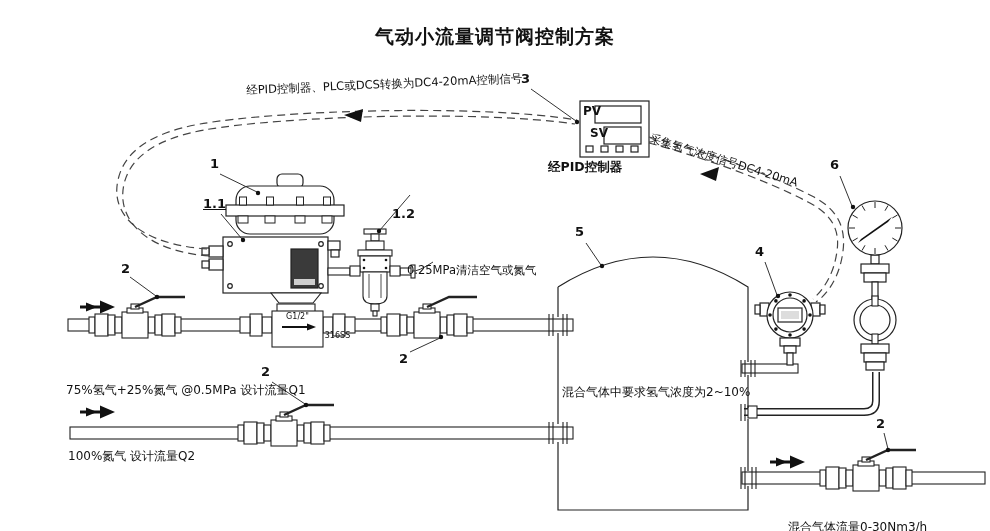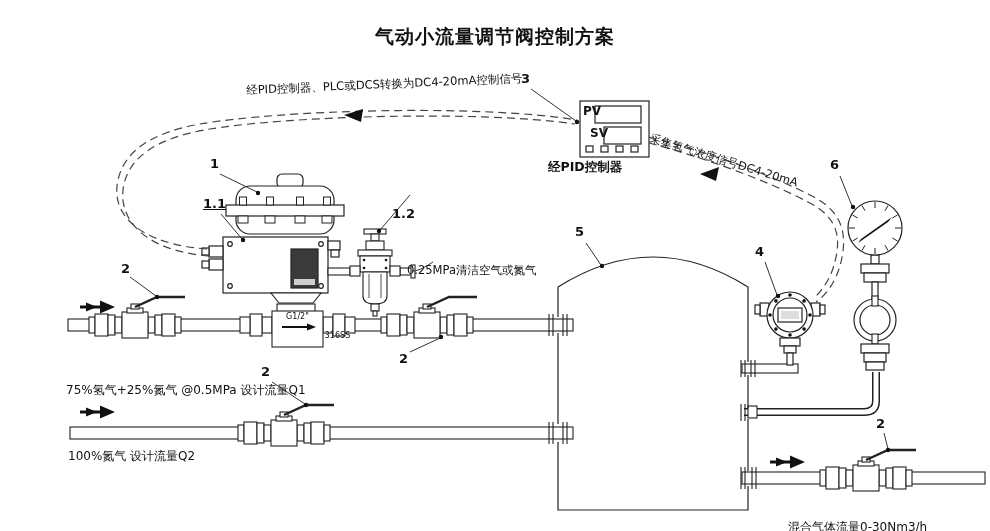--- a/index.html
+++ b/index.html
@@ -290,20 +290,21 @@
 </svg>
 
   <div class="lbl title">气动小流量调节阀控制方案</div>
 
   <div class="lbl ann rot-sig1" style="left:246px;top:84px;">经PID控制器、PLC或DCS转换为DC4-20mA控制信号</div>
   <div class="lbl ann rot-sig2" style="left:652px;top:132px;">采集氢气浓度信号DC4-20mA</div>
   <div class="lbl ann" style="left:407px;top:264px;">0.25MPa清洁空气或氮气</div>
   <div class="lbl caption" style="left:548px;top:160px;">经PID控制器</div>
   <div class="lbl spec" style="left:66px;top:352px;margin-top:32px;">75%氢气+25%氮气  @0.5MPa  设计流量Q1</div>
   <div class="lbl spec" style="left:68px;top:450px;">100%氮气  设计流量Q2</div>
+  <div class="lbl spec" style="left:562px;top:386px;">混合气体中要求氢气浓度为2~10%</div>
   <div class="lbl spec" style="left:788px;top:521px;">混合气体流量0-30Nm3/h</div>
 
   <div class="lbl tiny" style="left:272px;top:313px;">G1/2"</div>
   <div class="lbl tiny" style="left:272px;top:332px;padding-left:40px;">316SS</div>
 
   <div class="lbl pidtag" style="left:583px;top:105px;">PV</div>
   <div class="lbl pidtag" style="left:590px;top:127px;text-align:right;">SV</div>
 
   <div class="lbl num" style="left:210px;top:157px;">1</div>
   <div class="lbl num" style="left:203px;top:197px;text-decoration:underline;">1.1</div>

